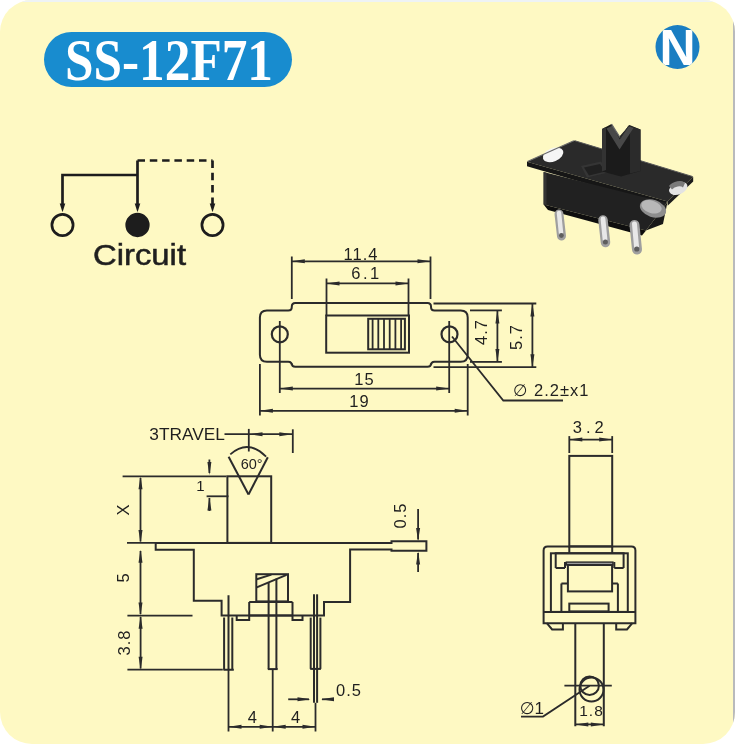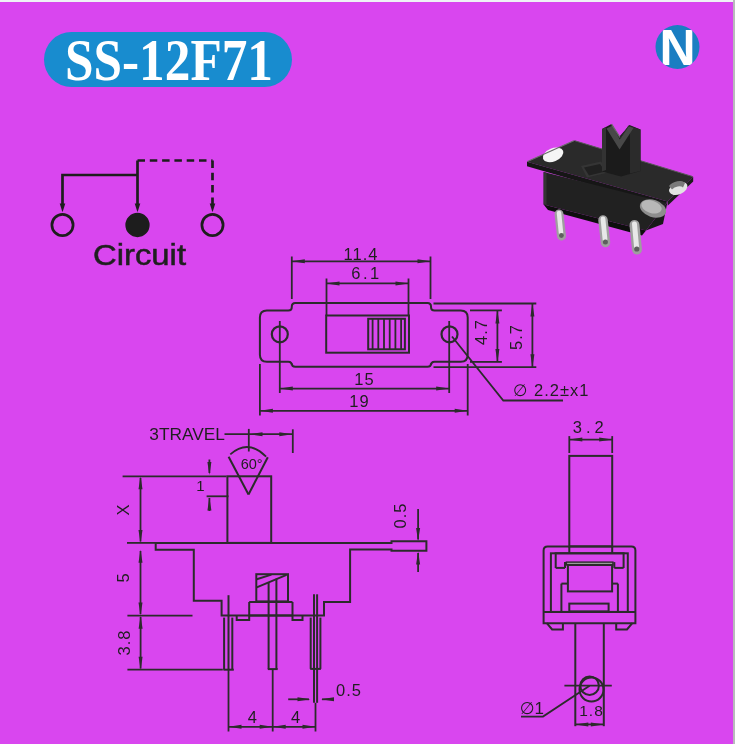--- a/index.html
+++ b/index.html
@@ -1,16 +1,16 @@
 <!DOCTYPE html>
 <html><head>
 <meta charset="utf-8">
 <style>
   html,body{margin:0;padding:0;background:#fff;}
-  #page{position:relative;width:735px;height:744px;background:#d946ef;overflow:hidden;}
+  #page{position:relative;width:735px;height:744px;background:#fef9c3;overflow:hidden;border-radius:32px;}
   svg{position:absolute;top:0;left:0;}
   text{font-family:"Liberation Sans",sans-serif;fill:#1f1f1f;}
 </style>
 </head>
 <body>
 <div id="page">
 <svg width="735" height="744" viewBox="0 0 735 744">
 
   <rect x="0" y="0" width="735" height="2" fill="#eef3f5"></rect>
   <rect x="733" y="0" width="2" height="744" fill="#b9babc"></rect>

